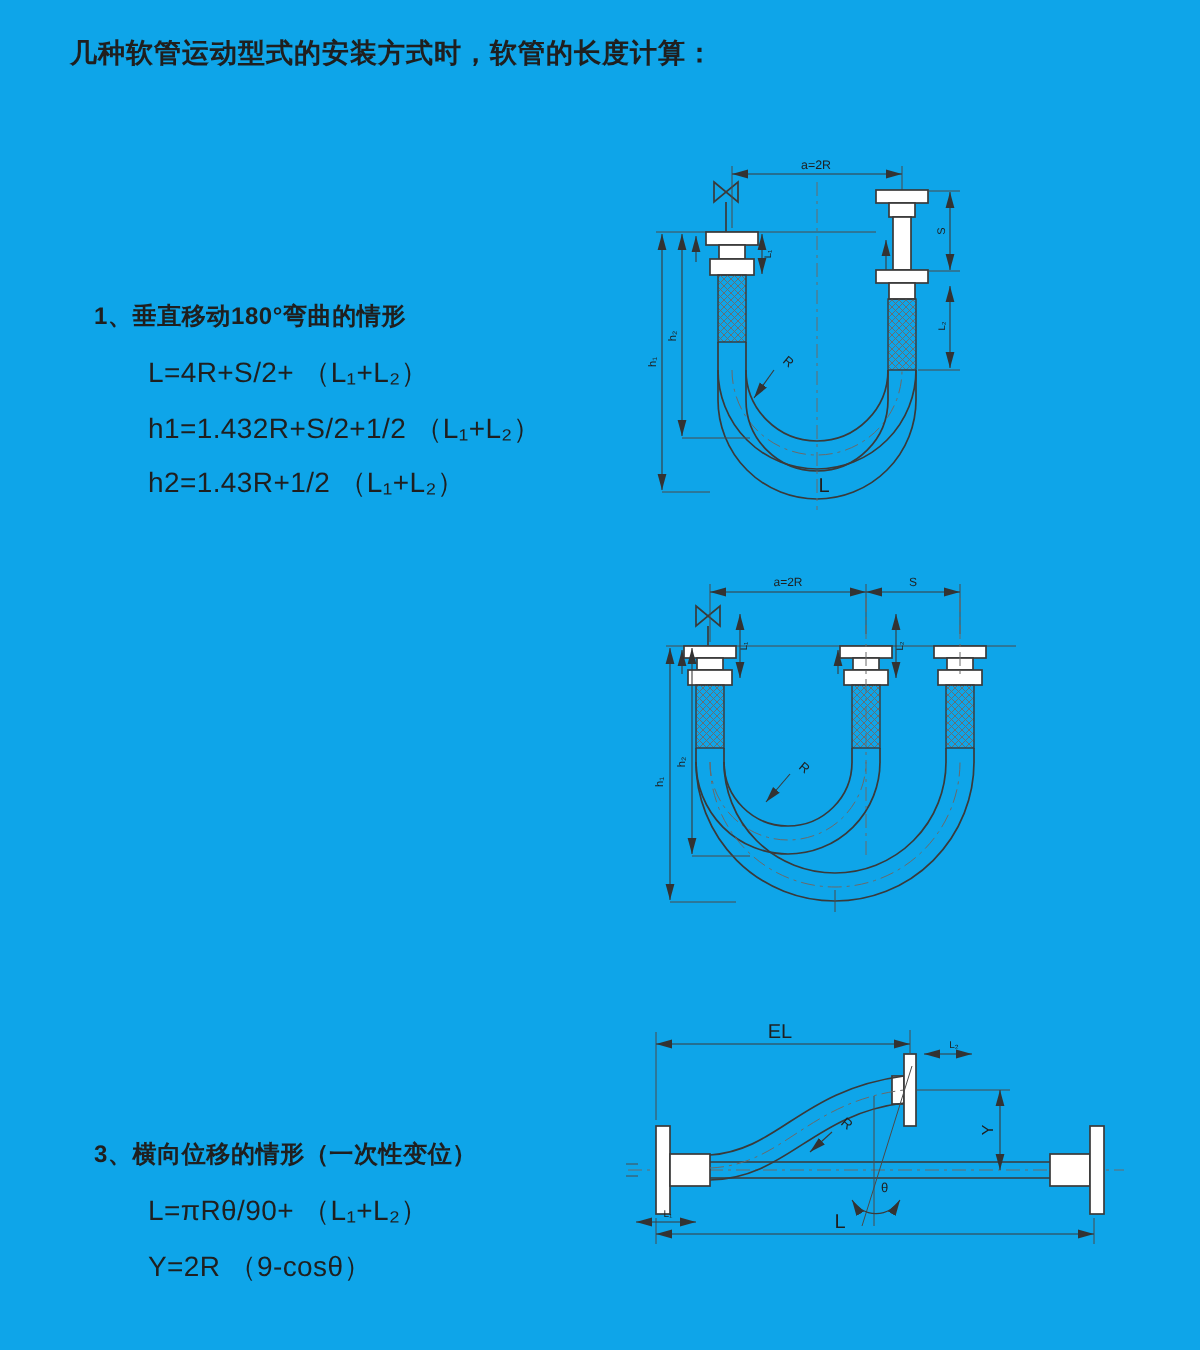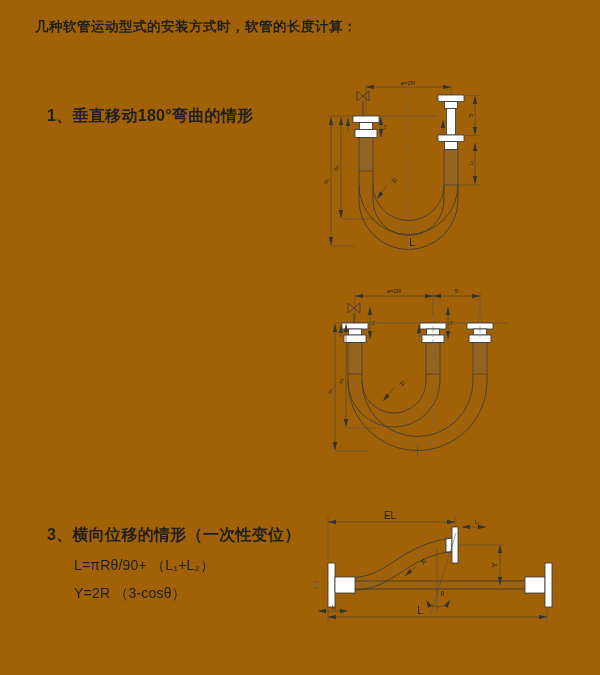--- a/index.html
+++ b/index.html
@@ -1,52 +1,57 @@
 <!DOCTYPE html>
 <html><head>
 <meta charset="utf-8">
 <style>
   html,body{margin:0;padding:0;background:#ffffff;}
   .page{
-    position:relative;width:600px;height:675px;background:#a16207;overflow:hidden;
+    position:relative;width:600px;height:675px;background:#0ea5e9;overflow:hidden;
     font-family:"Liberation Sans",sans-serif;color:#1f1f1f;
   }
   .title{
     position:absolute;left:35px;top:18px;margin:0;
     font-size:13.5px;font-weight:bold;letter-spacing:.5px;
   }
   .sec{position:absolute;left:47px;}
-  .sec-heading{font-size:16px;font-weight:bold;letter-spacing:.3px;}
+  .sec-heading{font-size:12px;font-weight:bold;letter-spacing:.3px;margin-top:44px;}
   .formulas{margin-top:6px;padding-left:27px;}
   .formula{font-size:14px;line-height:27.5px;letter-spacing:.2px;}
   .diag{position:absolute;}
   svg text{font-family:"Liberation Sans",sans-serif;fill:#1f1f1f;}
   .ln{stroke:#3a3a3a;stroke-width:.85;fill:none;}
   .thn{stroke:#4a4a4a;stroke-width:.5;fill:none;}
   .dim{stroke:#3a3a3a;stroke-width:.55;fill:none;}
   .cl{stroke:#6a6a6a;stroke-width:.5;fill:none;stroke-dasharray:7 2.5 1.5 2.5;}
   .fl{fill:#ffffff;stroke:#3a3a3a;stroke-width:.85;}
 </style>
 </head>
 <body>
 
 <div class="page">
 
   <h1 class="title">几种软管运动型式的安装方式时，软管的长度计算：</h1>
 
   <section class="sec" style="top:106px;">
     <div class="sec-heading">1、垂直移动180°弯曲的情形</div>
+    <div class="formulas">
+      <div class="formula">L=4R+S/2+ （L₁+L₂）</div>
+      <div class="formula">h1=1.432R+S/2+1/2 （L₁+L₂）</div>
+      <div class="formula">h2=1.43R+1/2 （L₁+L₂）</div>
+    </div>
   </section>
 
 
   <section class="sec" style="top:525px;">
     <div class="sec-heading">3、横向位移的情形（一次性变位）</div>
     <div class="formulas">
       <div class="formula">L=πRθ/90+ （L₁+L₂）</div>
-      <div class="formula">Y=2R （3-cosθ）</div>
+      <div class="formula">Y=2R （9-cosθ）</div>
     </div>
   </section>
 
   <svg class="diag" style="left:313px;top:73px;" width="280" height="185" viewBox="0 0 280 185">
     <defs>
       <marker id="ar1" markerWidth="9" markerHeight="7" refX="8" refY="2.6" orient="auto-start-reverse" markerUnits="userSpaceOnUse">
         <path d="M0,0.4 L8,2.6 L0,4.8 Z" fill="#333"></path>
       </marker>
       <pattern id="ht1" width="3.5" height="3.5" patternUnits="userSpaceOnUse">
         <path d="M0,3.5 L3.5,0 M0,0 L3.5,3.5" stroke="#6b6b6b" stroke-width="0.45"></path>

